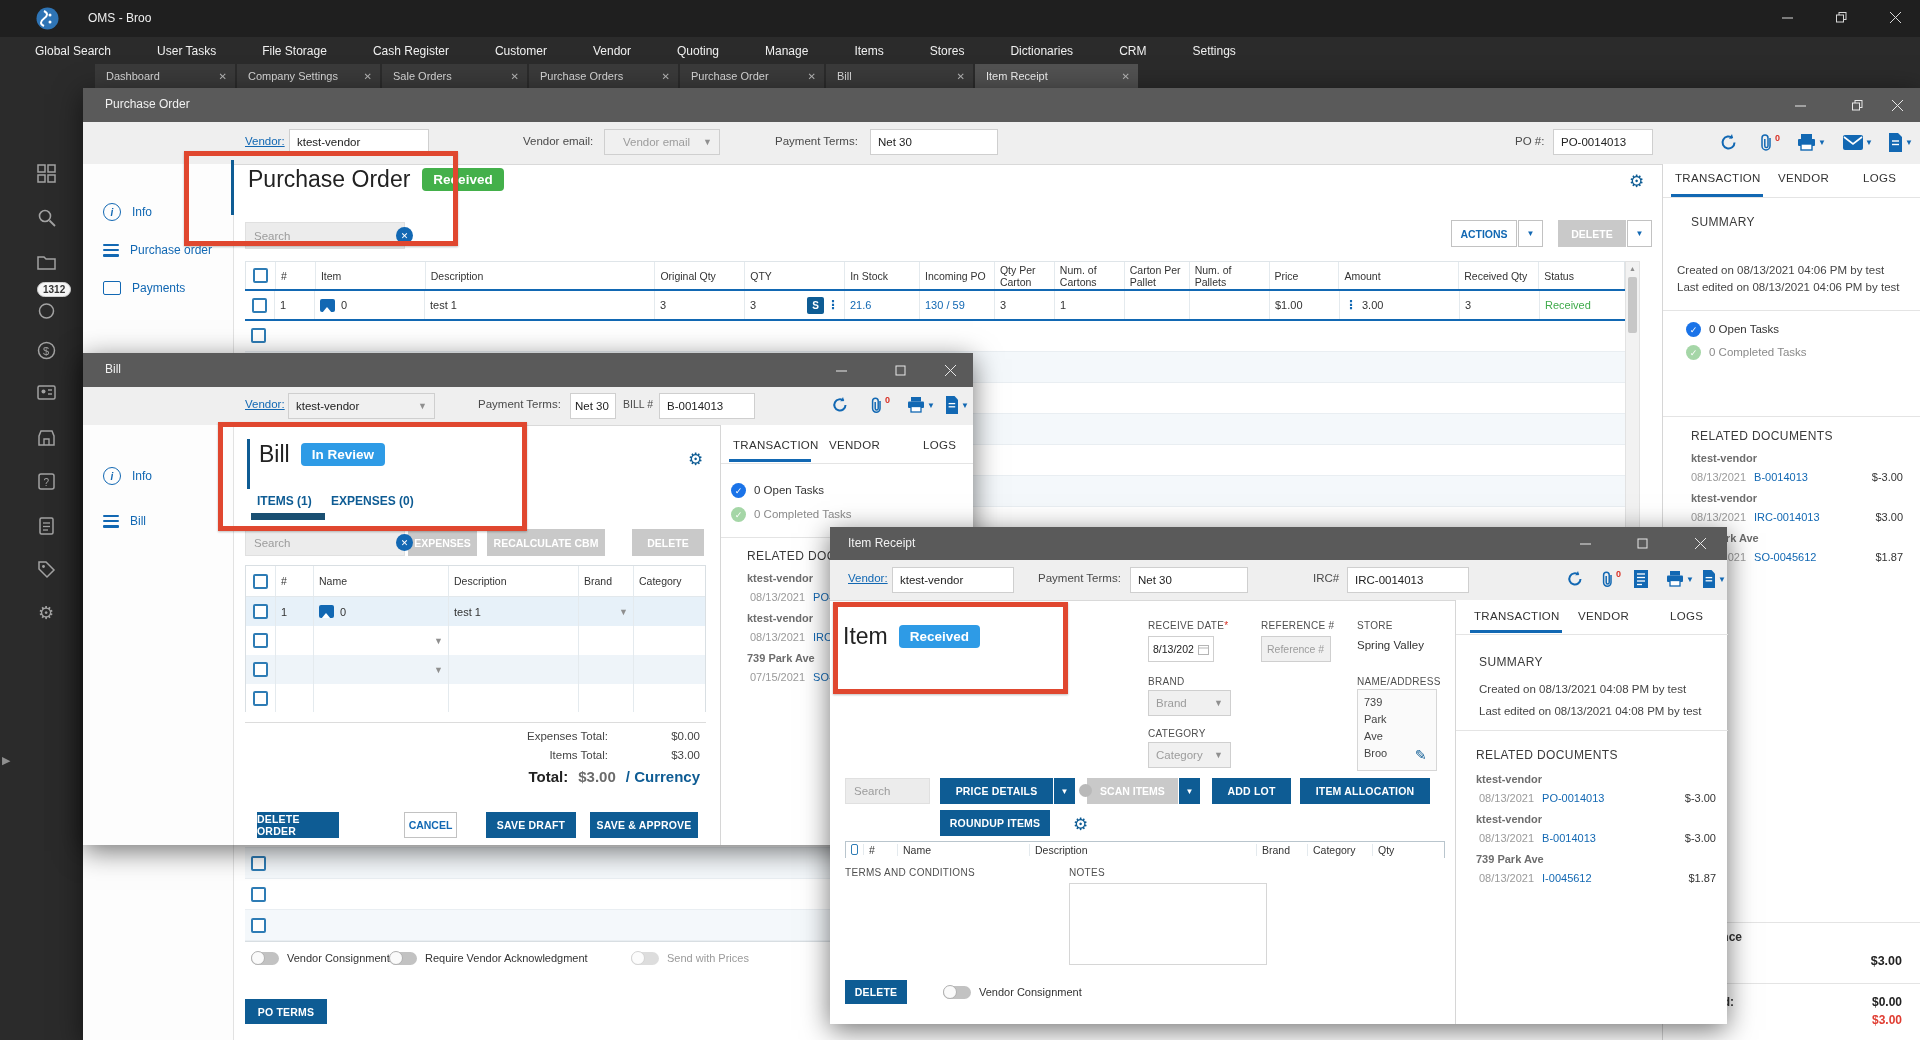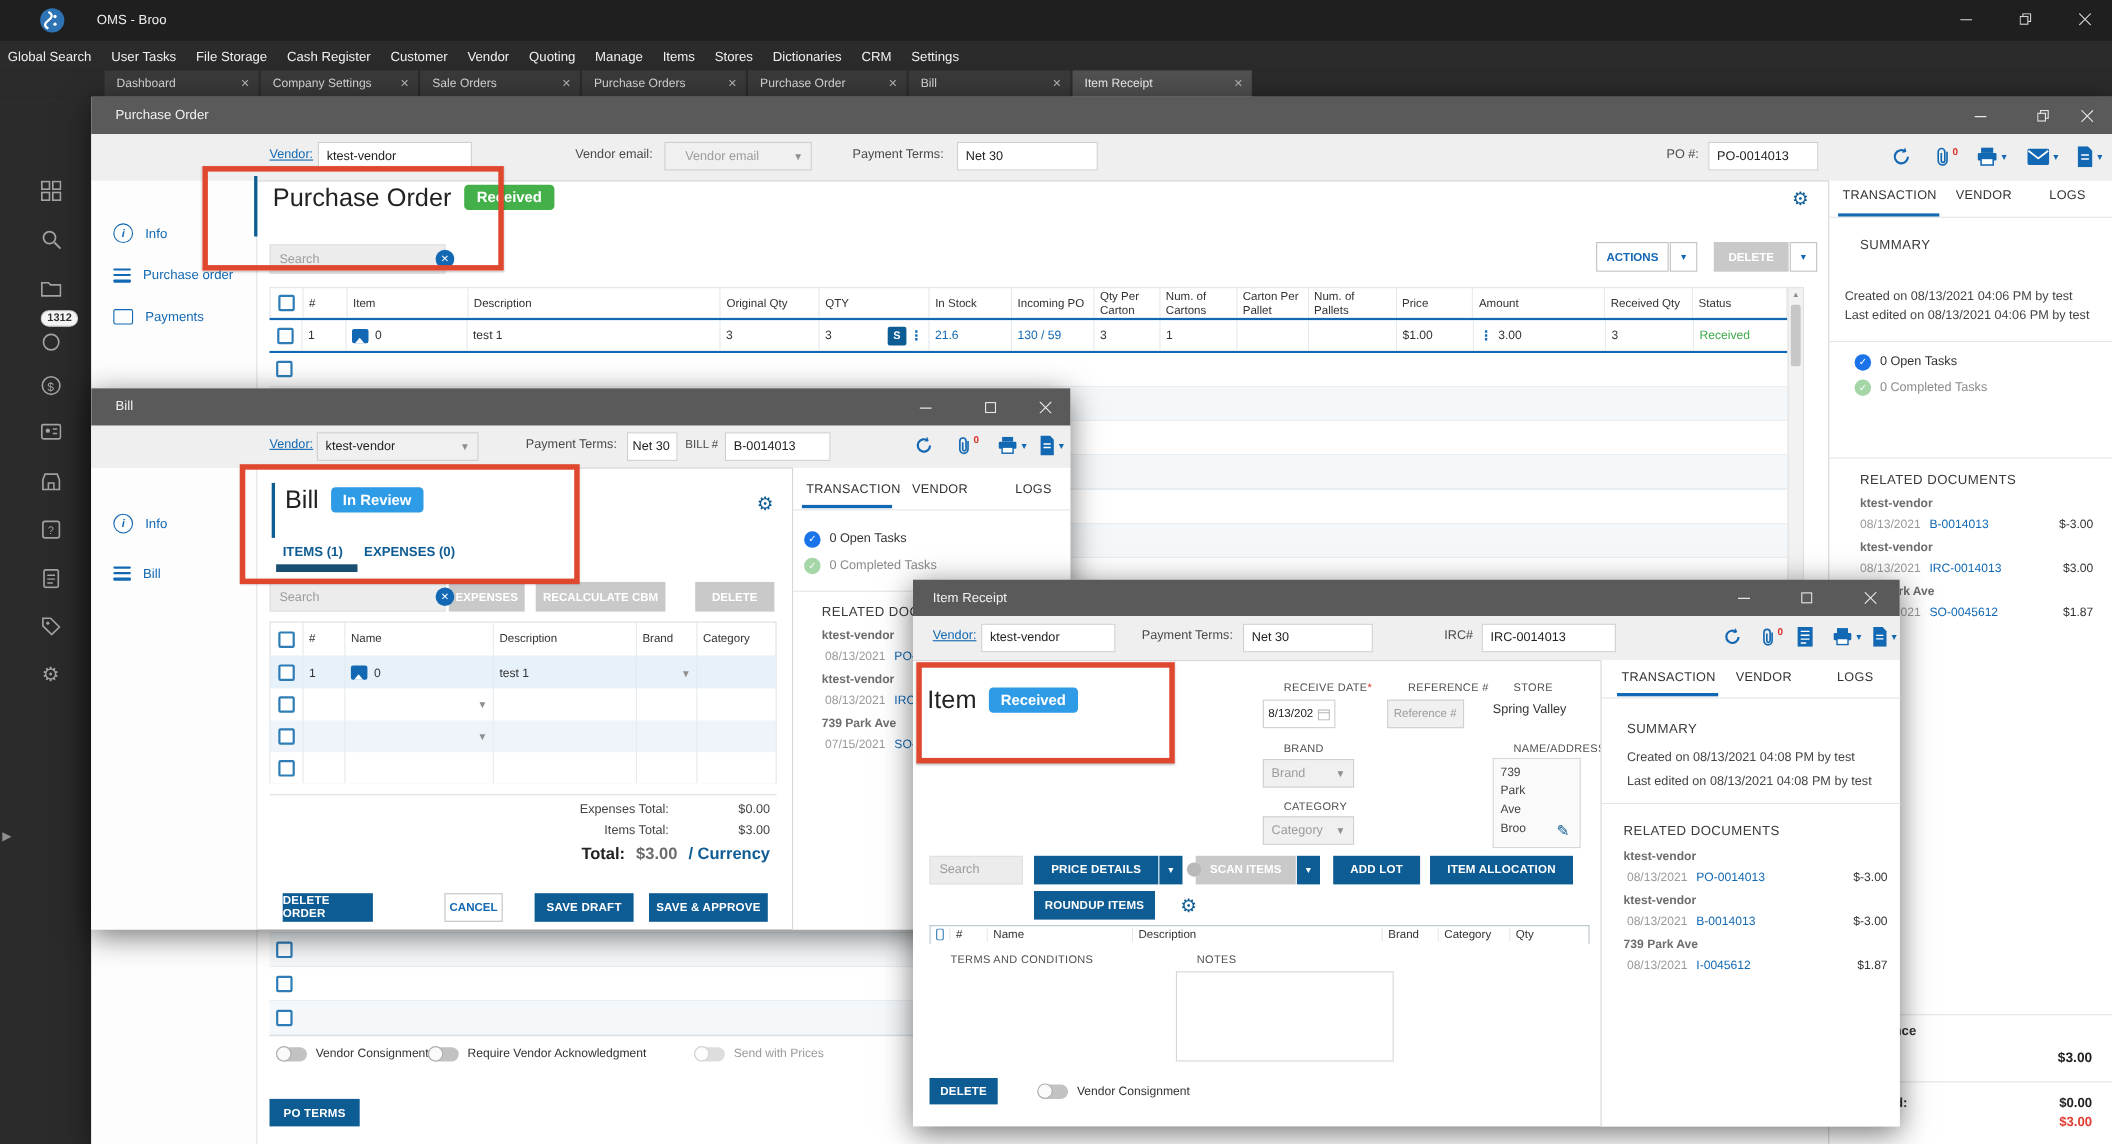--- a/index.html
+++ b/index.html
@@ -2,21 +2,21 @@
 <html><head>
 <meta charset="utf-8">
 <style>
   html,body{margin:0;padding:0;background:#1f1f1f;width:1920px;height:1040px;overflow:hidden;
     font-family:"Liberation Sans","DejaVu Sans",sans-serif;-webkit-font-smoothing:antialiased;}
   .ab{position:absolute;}
   .flx{display:flex;align-items:center;}
   
   .topbar{left:0;top:0;width:1920px;height:37px;background:#1f1f1f;color:#efefef;}
   .menubar{left:0;top:37px;width:1920px;height:27px;background:#2b2b2b;color:#f0f0f0;font-size:12px;}
-  .menubar span{padding:0 1px;cursor:default;}
+  .menubar span{padding:0 1px;cursor:default;margin-left:28px;}
   .tabbar{left:0;top:64px;width:1920px;height:24px;background:#2b2b2b;}
   .tab{height:24px;background:#3a3a3a;color:#d8d8d8;font-size:11px;display:flex;align-items:center;
     padding:0 8px 0 11px;border-right:1px solid #2b2b2b;box-sizing:border-box;justify-content:space-between;}
   .tab.active{background:#515151;color:#f0f0f0;}
   .tab .x{color:#b5b5b5;font-size:10px;margin-left:8px;}
   
   .leftbar{left:0;top:88px;width:83px;height:952px;background:#2b2b2b;}
   .sbic{left:33px;width:26px;height:26px;display:flex;align-items:center;justify-content:center;}
   .railbadge{background:#f5f5f5;color:#333;border-radius:8px;font-size:10px;font-weight:bold;
     padding:1px 5px;border:1px solid #cfcfcf;}
@@ -70,21 +70,21 @@
   .pdiv{position:absolute;height:1px;background:#e4e4e4;}
   .sechead{font-size:12px;color:#3a3a3a;letter-spacing:.4px;}
   .meta{font-size:11.5px;color:#454545;}
   .ckc{width:15px;height:15px;border-radius:50%;color:#fff;font-size:9px;display:flex;align-items:center;justify-content:center;}
   .docv{font-size:11px;color:#6d6d6d;font-weight:bold;}
   .docd{font-size:11px;color:#9a9a9a;}
   .doca{font-size:11px;color:#333;}
   .tgl{position:absolute;width:28px;height:13px;border-radius:7px;background:#c2c2c2;}
   .tgl::before{content:"";position:absolute;left:0px;top:-1px;width:14px;height:14px;border-radius:50%;
     background:#fafafa;border:1px solid #b0b0b0;box-sizing:border-box;}
-  .ulbl{font-size:10px;color:#4f4f4f;letter-spacing:.3px;margin-left:19px;}
+  .ulbl{font-size:10px;color:#4f4f4f;letter-spacing:.3px;}
   .redbox{position:absolute;border:5px solid #e0472f;z-index:990;box-shadow:0 1px 2px rgba(0,0,0,.25);}
   .gear{color:#0e5c94;font-size:17px;}
   .attach0{color:#d93025;font-size:9px;font-weight:bold;position:relative;top:-5px;}
   svg{display:block;}
 </style>
 </head>
 <body>
 
 <div class="ab topbar">
   <div class="ab" style="left:36px;top:7px;">
@@ -251,21 +251,21 @@
           <path d="M0 0 L11 11 M11 0 L0 11" stroke="#e8e8e8"></path>
         </svg>
       </div>
   </div>
   <div class="hstrip" style="height:42px;">
     <span class="ab lblb" style="left:162px;top:13px;">Vendor:</span>
     <div class="inp" style="left:206px;top:7px;width:140px;">
         <span>ktest-vendor</span>
       </div>
     <span class="ab lblg" style="left:440px;top:13px;">Vendor email:</span>
-    <div class="inp dis" style="left:521px;top:7px;width:134px;padding-left:18px;">
+    <div class="inp dis" style="left:521px;top:7px;width:116px;padding-left:18px;">
         <span class="ph">Vendor email</span>
         <span class="caret">▼</span>
       </div>
     <span class="ab lblg" style="left:692px;top:13px;">Payment Terms:</span>
     <div class="inp" style="left:787px;top:7px;width:128px;">
         <span>Net 30</span>
       </div>
     <span class="ab lblg" style="left:1432px;top:13px;">PO #:</span>
     <div class="inp" style="left:1470px;top:7px;width:100px;">
         <span>PO-0014013</span>

